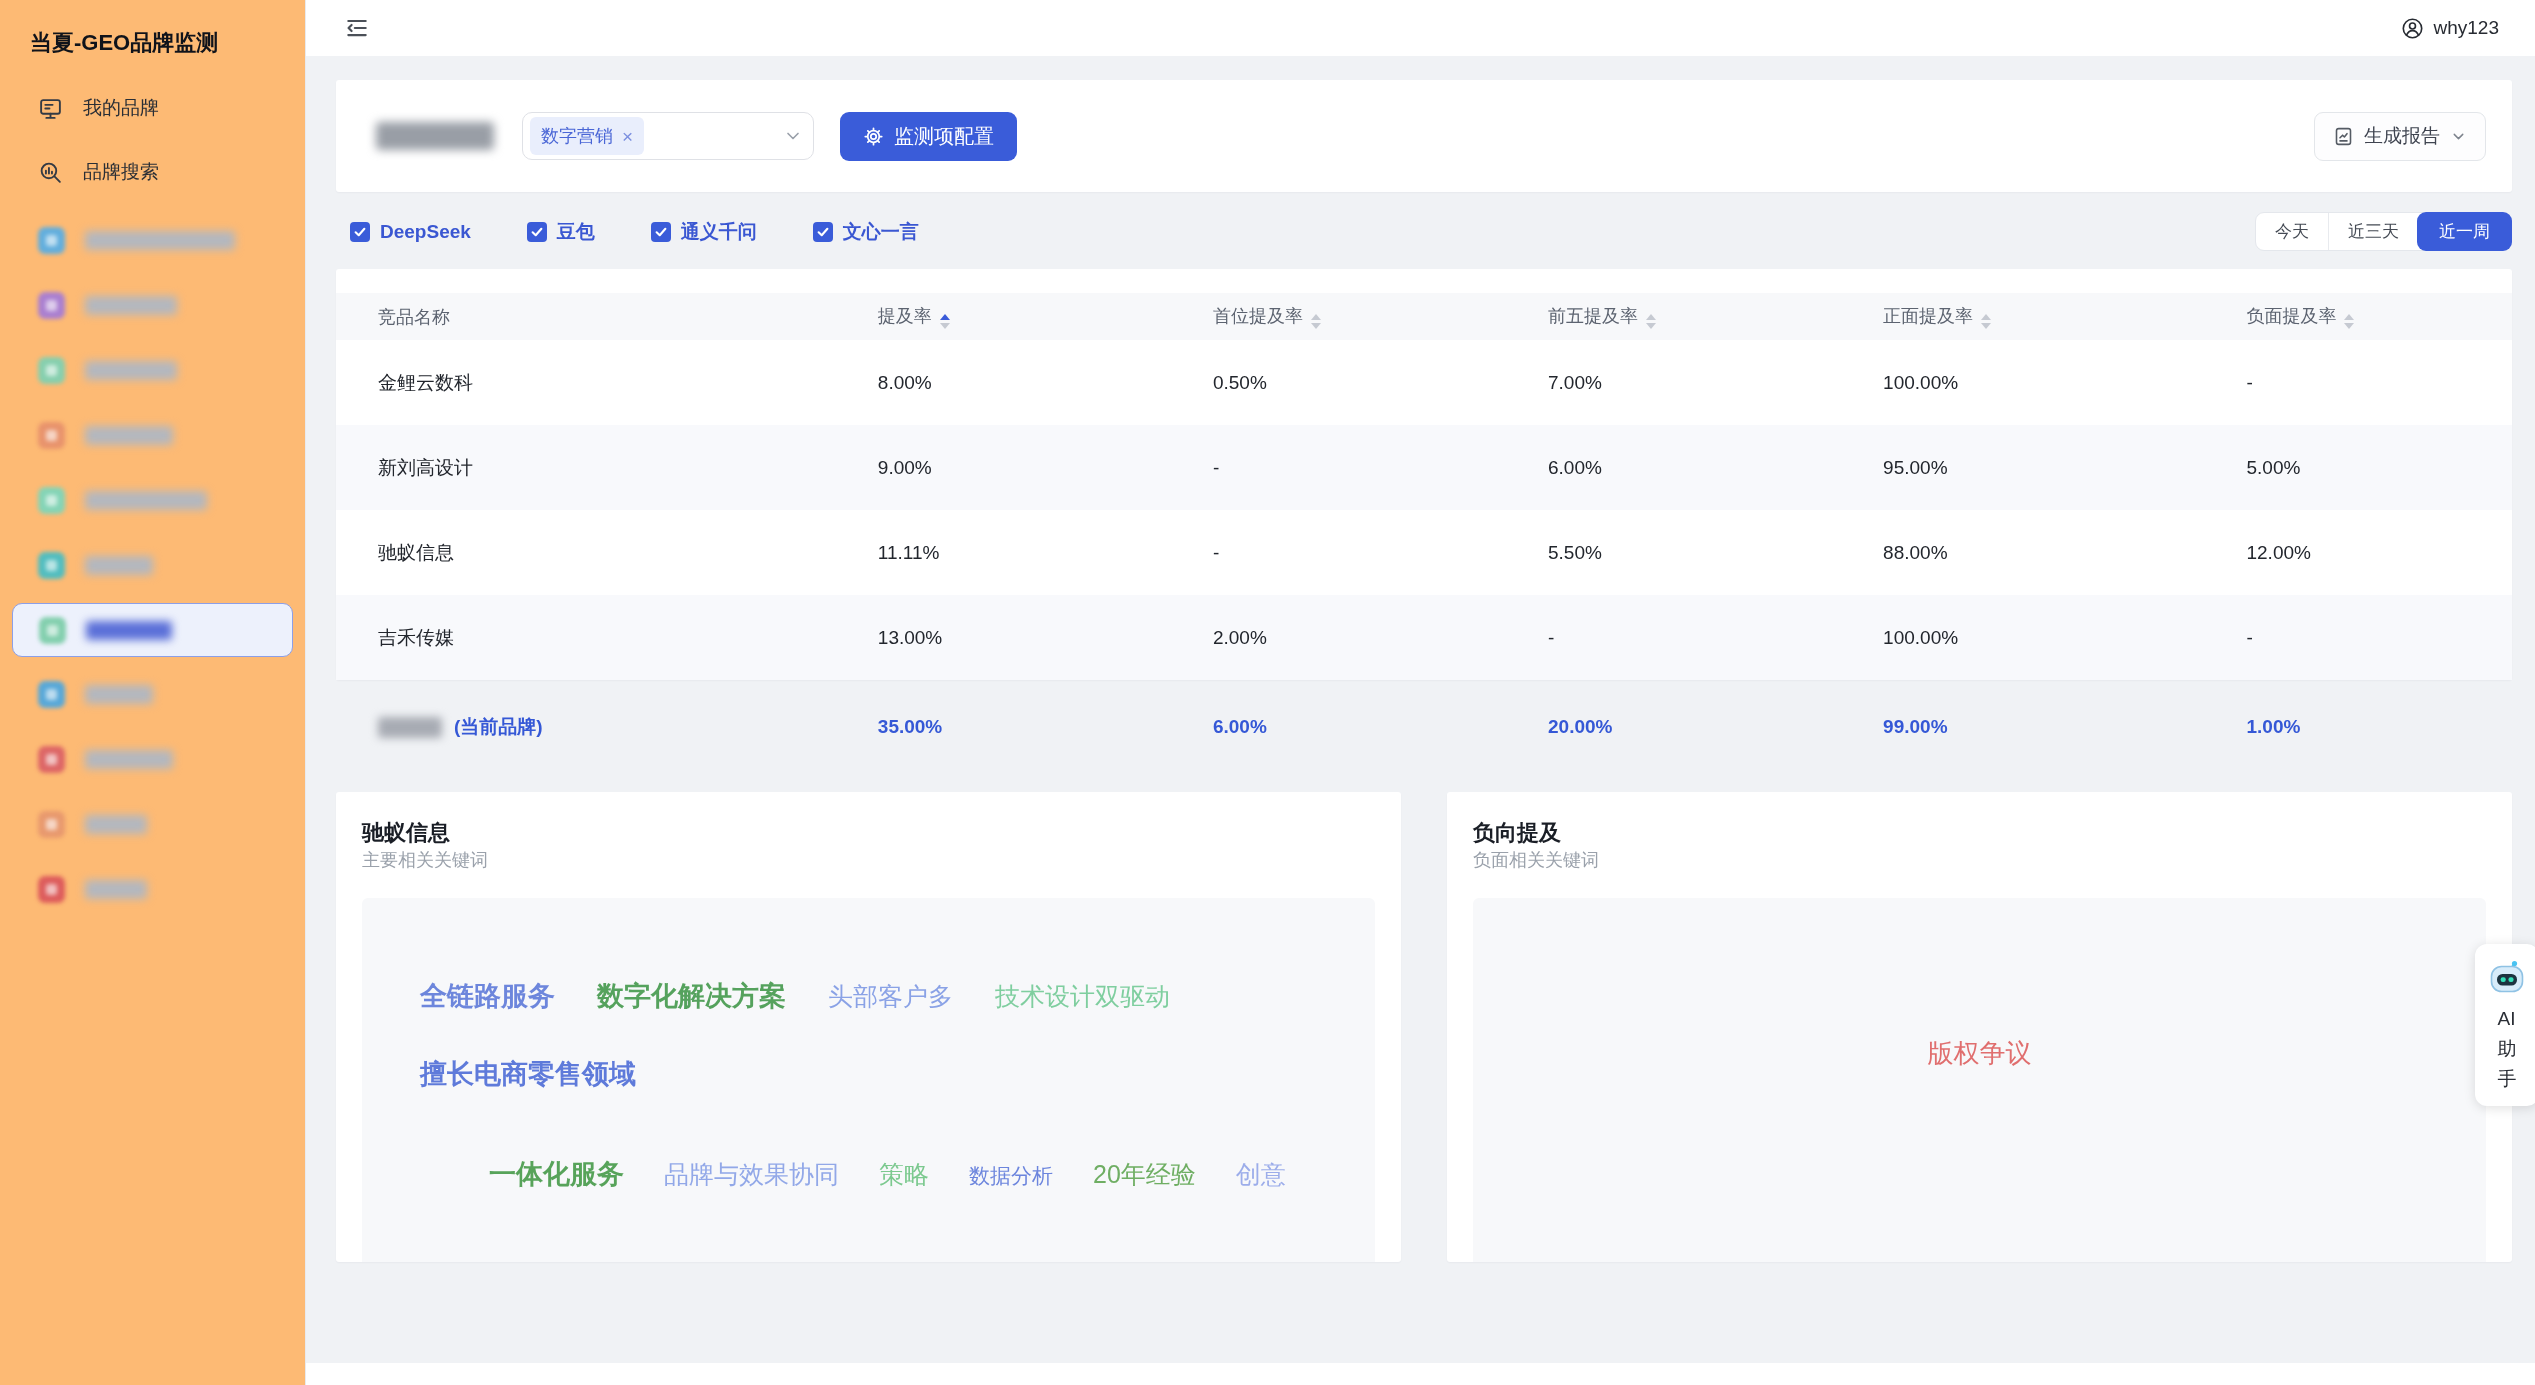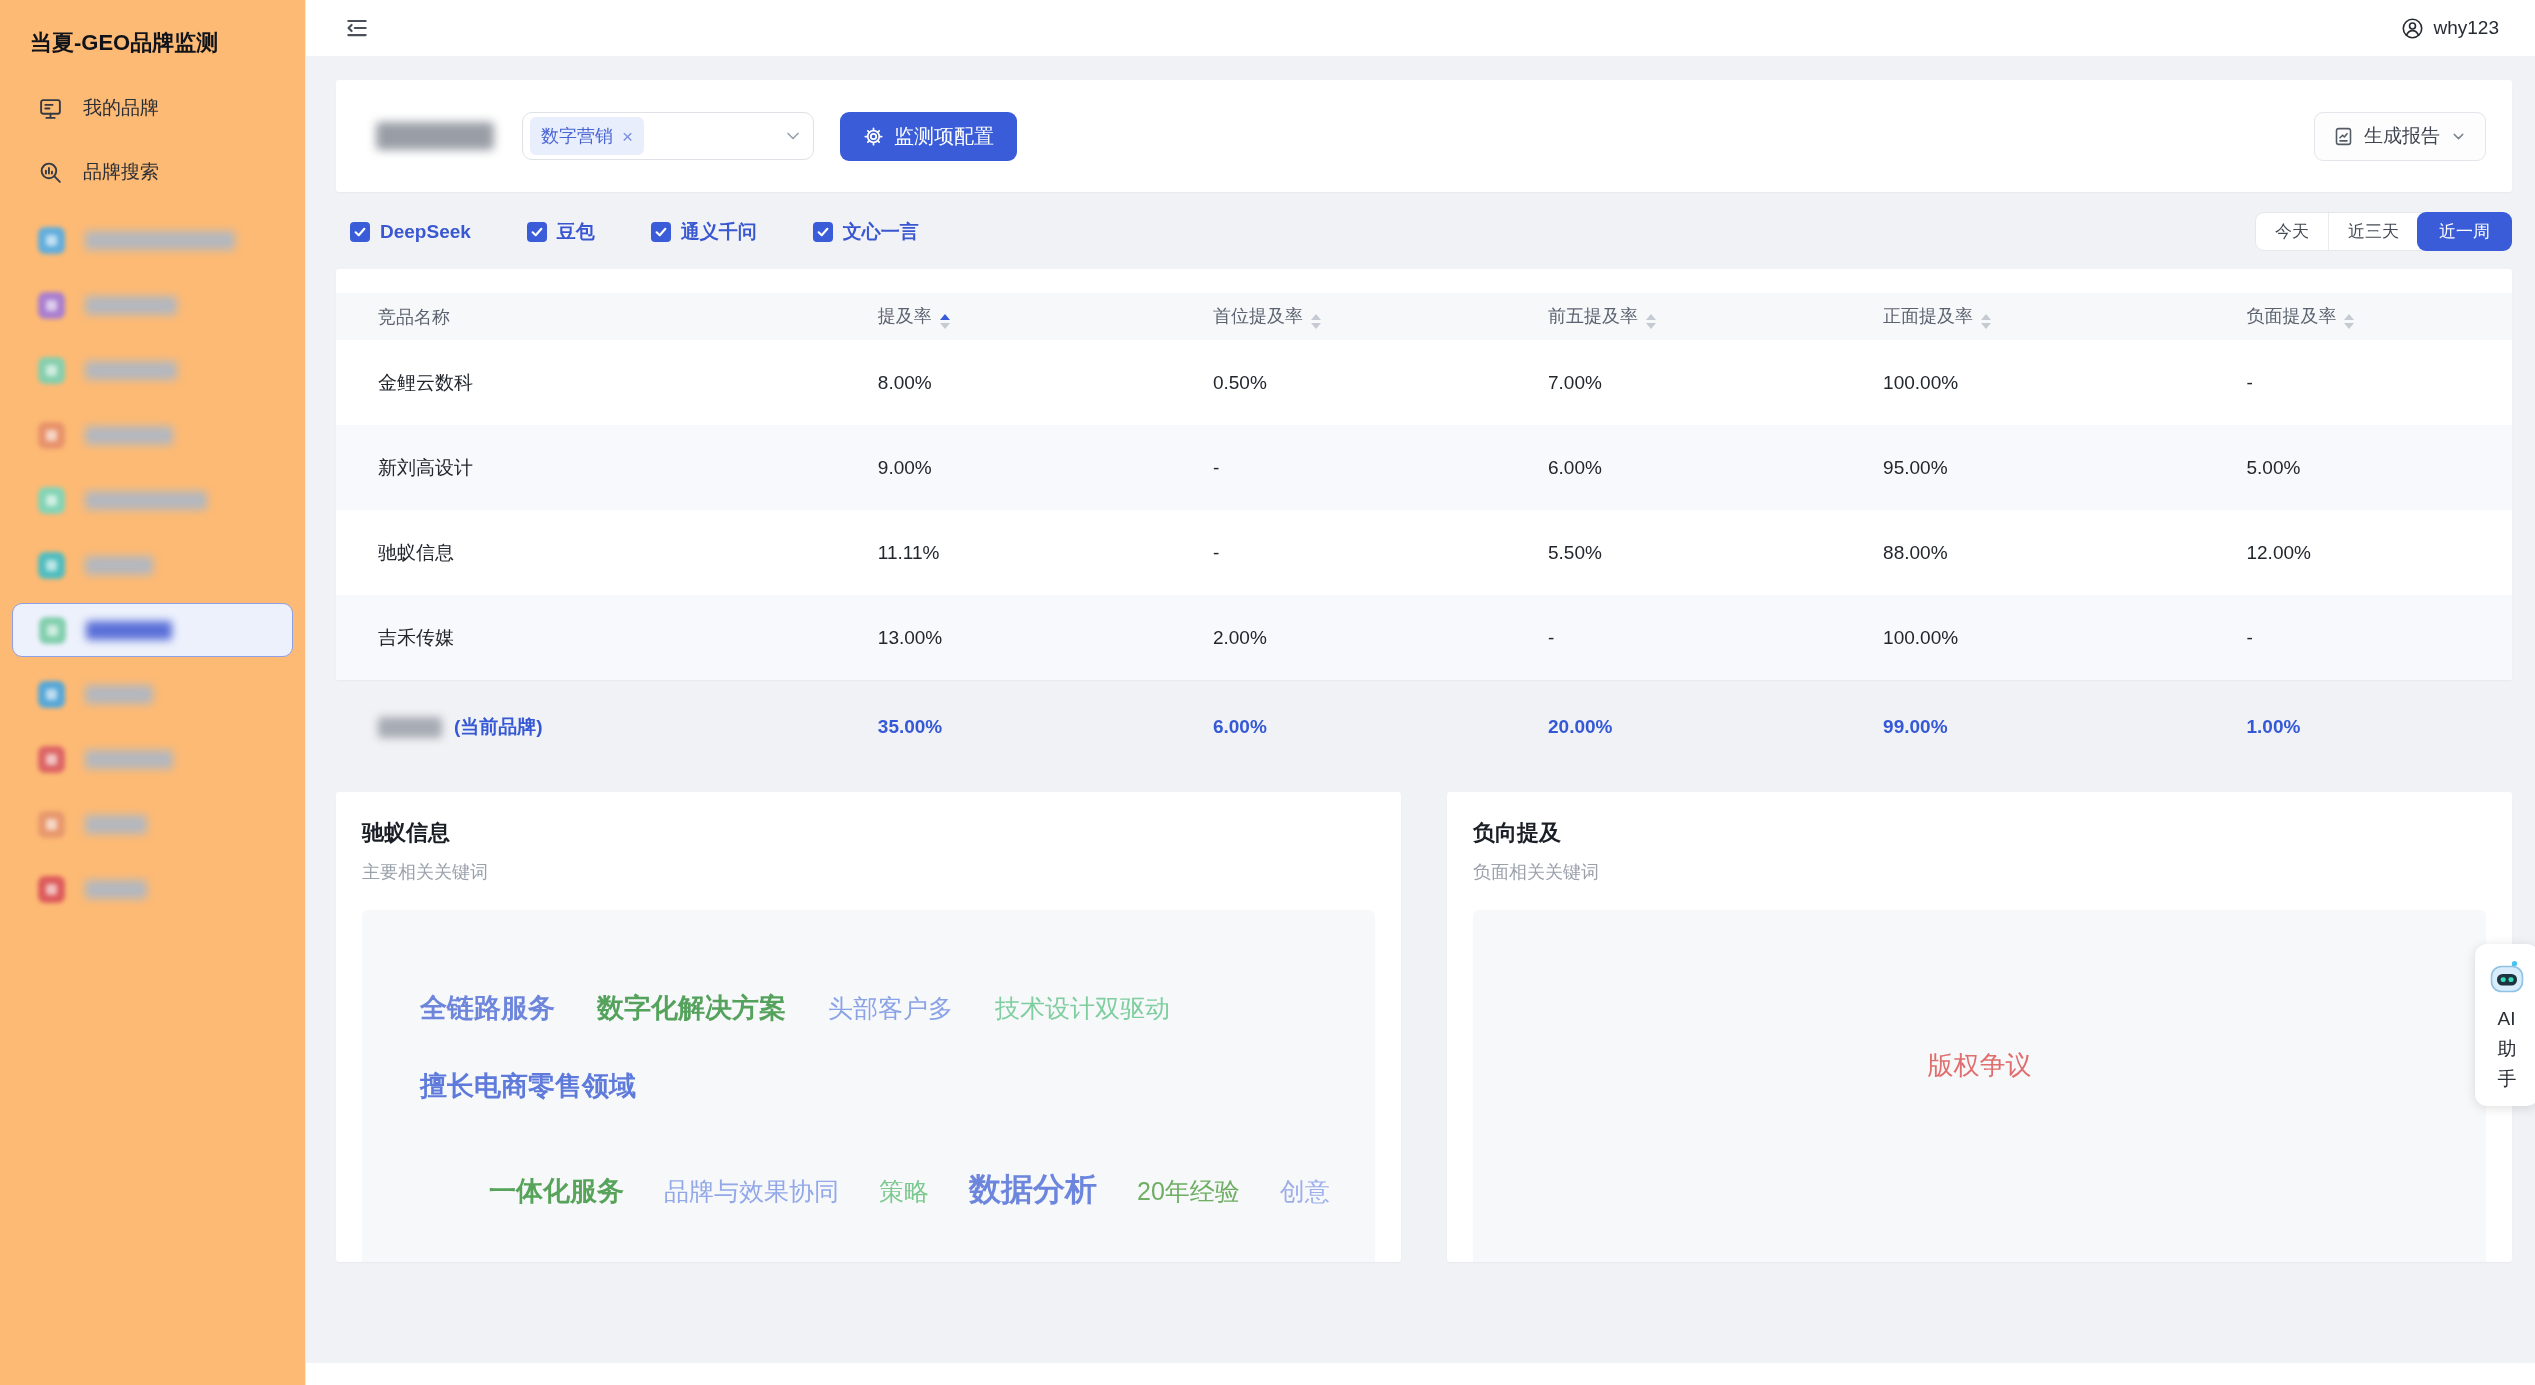--- a/index.html
+++ b/index.html
@@ -77,21 +77,21 @@
   table.cur tr { height:82px; }
   table.cur td { font-size:19px; font-weight:bold; color:#3558d6; }
   table.cur td:first-child { padding-left:42px; }
   .cur-name { display:flex; align-items:center; gap:12px; }
   .cur-name .blur-bar { height:21px; background:#a7abb3; }
 
   
   .bottom-grid { display:grid; grid-template-columns:1fr 1fr; gap:46px; margin-top:24px; }
   .kw-card { padding:26px 26px 0; height:470px; overflow:hidden; }
   .kw-card h2 { font-size:22px; font-weight:bold; color:#1a1e26; }
-  .kw-card .sub { font-size:18px; color:#9aa1ab; margin-top:12px; }
+  .kw-card .sub { font-size:18px; color:#9aa1ab; }
   .kw-box { margin-top:26px; background:#f7f8fa; border-radius:6px; height:400px; }
   .kw-row { display:flex; align-items:baseline; flex-wrap:wrap; }
   .kw-row.r1 { padding-top:80px; margin-left:58px; gap:42px; }
   .kw-row.r2 { margin-top:64px; margin-left:127px; gap:40px; }
   .kw { white-space:nowrap; }
   .kw-box.neg { text-align:center; padding-top:138px; }
 
   
   .ai-widget { position:absolute; right:-4px; top:944px; width:64px; background:#fff; border-radius:12px; box-shadow:0 2px 12px rgba(0,0,0,.13); display:flex; flex-direction:column; align-items:center; padding:14px 0 18px; gap:9px; cursor:pointer; }
   .ai-widget svg { width:40px; height:40px; }
@@ -403,21 +403,21 @@
                 <span class="kw" style="color: rgb(109, 134, 220); font-size: 27px; font-weight: bold;">全链路服务</span>
                 <span class="kw" style="color: rgb(85, 162, 93); font-size: 27px; font-weight: bold;">数字化解决方案</span>
                 <span class="kw" style="color: rgb(138, 162, 230); font-size: 25px;">头部客户多</span>
                 <span class="kw" style="color: rgb(127, 206, 159); font-size: 25px;">技术设计双驱动</span>
                 <span class="kw" style="color: rgb(94, 122, 218); font-size: 27px; font-weight: bold;">擅长电商零售领域</span>
               </div>
               <div class="kw-row r2">
                 <span class="kw" style="color: rgb(87, 163, 90); font-size: 27px; font-weight: bold;">一体化服务</span>
                 <span class="kw" style="color: rgb(146, 168, 232); font-size: 25px;">品牌与效果协同</span>
                 <span class="kw" style="color: rgb(124, 201, 143); font-size: 25px;">策略</span>
-                <span class="kw" style="color: rgb(108, 133, 221); font-size: 32px; font-weight: bold;">数据分析</span>
+                <span class="kw" style="color: rgb(108, 133, 221); font-size: 21px; font-weight: normal;">数据分析</span>
                 <span class="kw" style="color: rgb(111, 174, 99); font-size: 25px;">20年经验</span>
                 <span class="kw" style="color: rgb(156, 173, 234); font-size: 25px;">创意</span>
               </div>
             </div>
         </section>
         <section class="card kw-card">
           <h2>负向提及</h2>
           <div class="sub">负面相关关键词</div>
           <div class="kw-box neg" id="negative-box"><span class="kw" style="color: rgb(224, 110, 110); font-size: 26px;">版权争议</span></div>
         </section>

